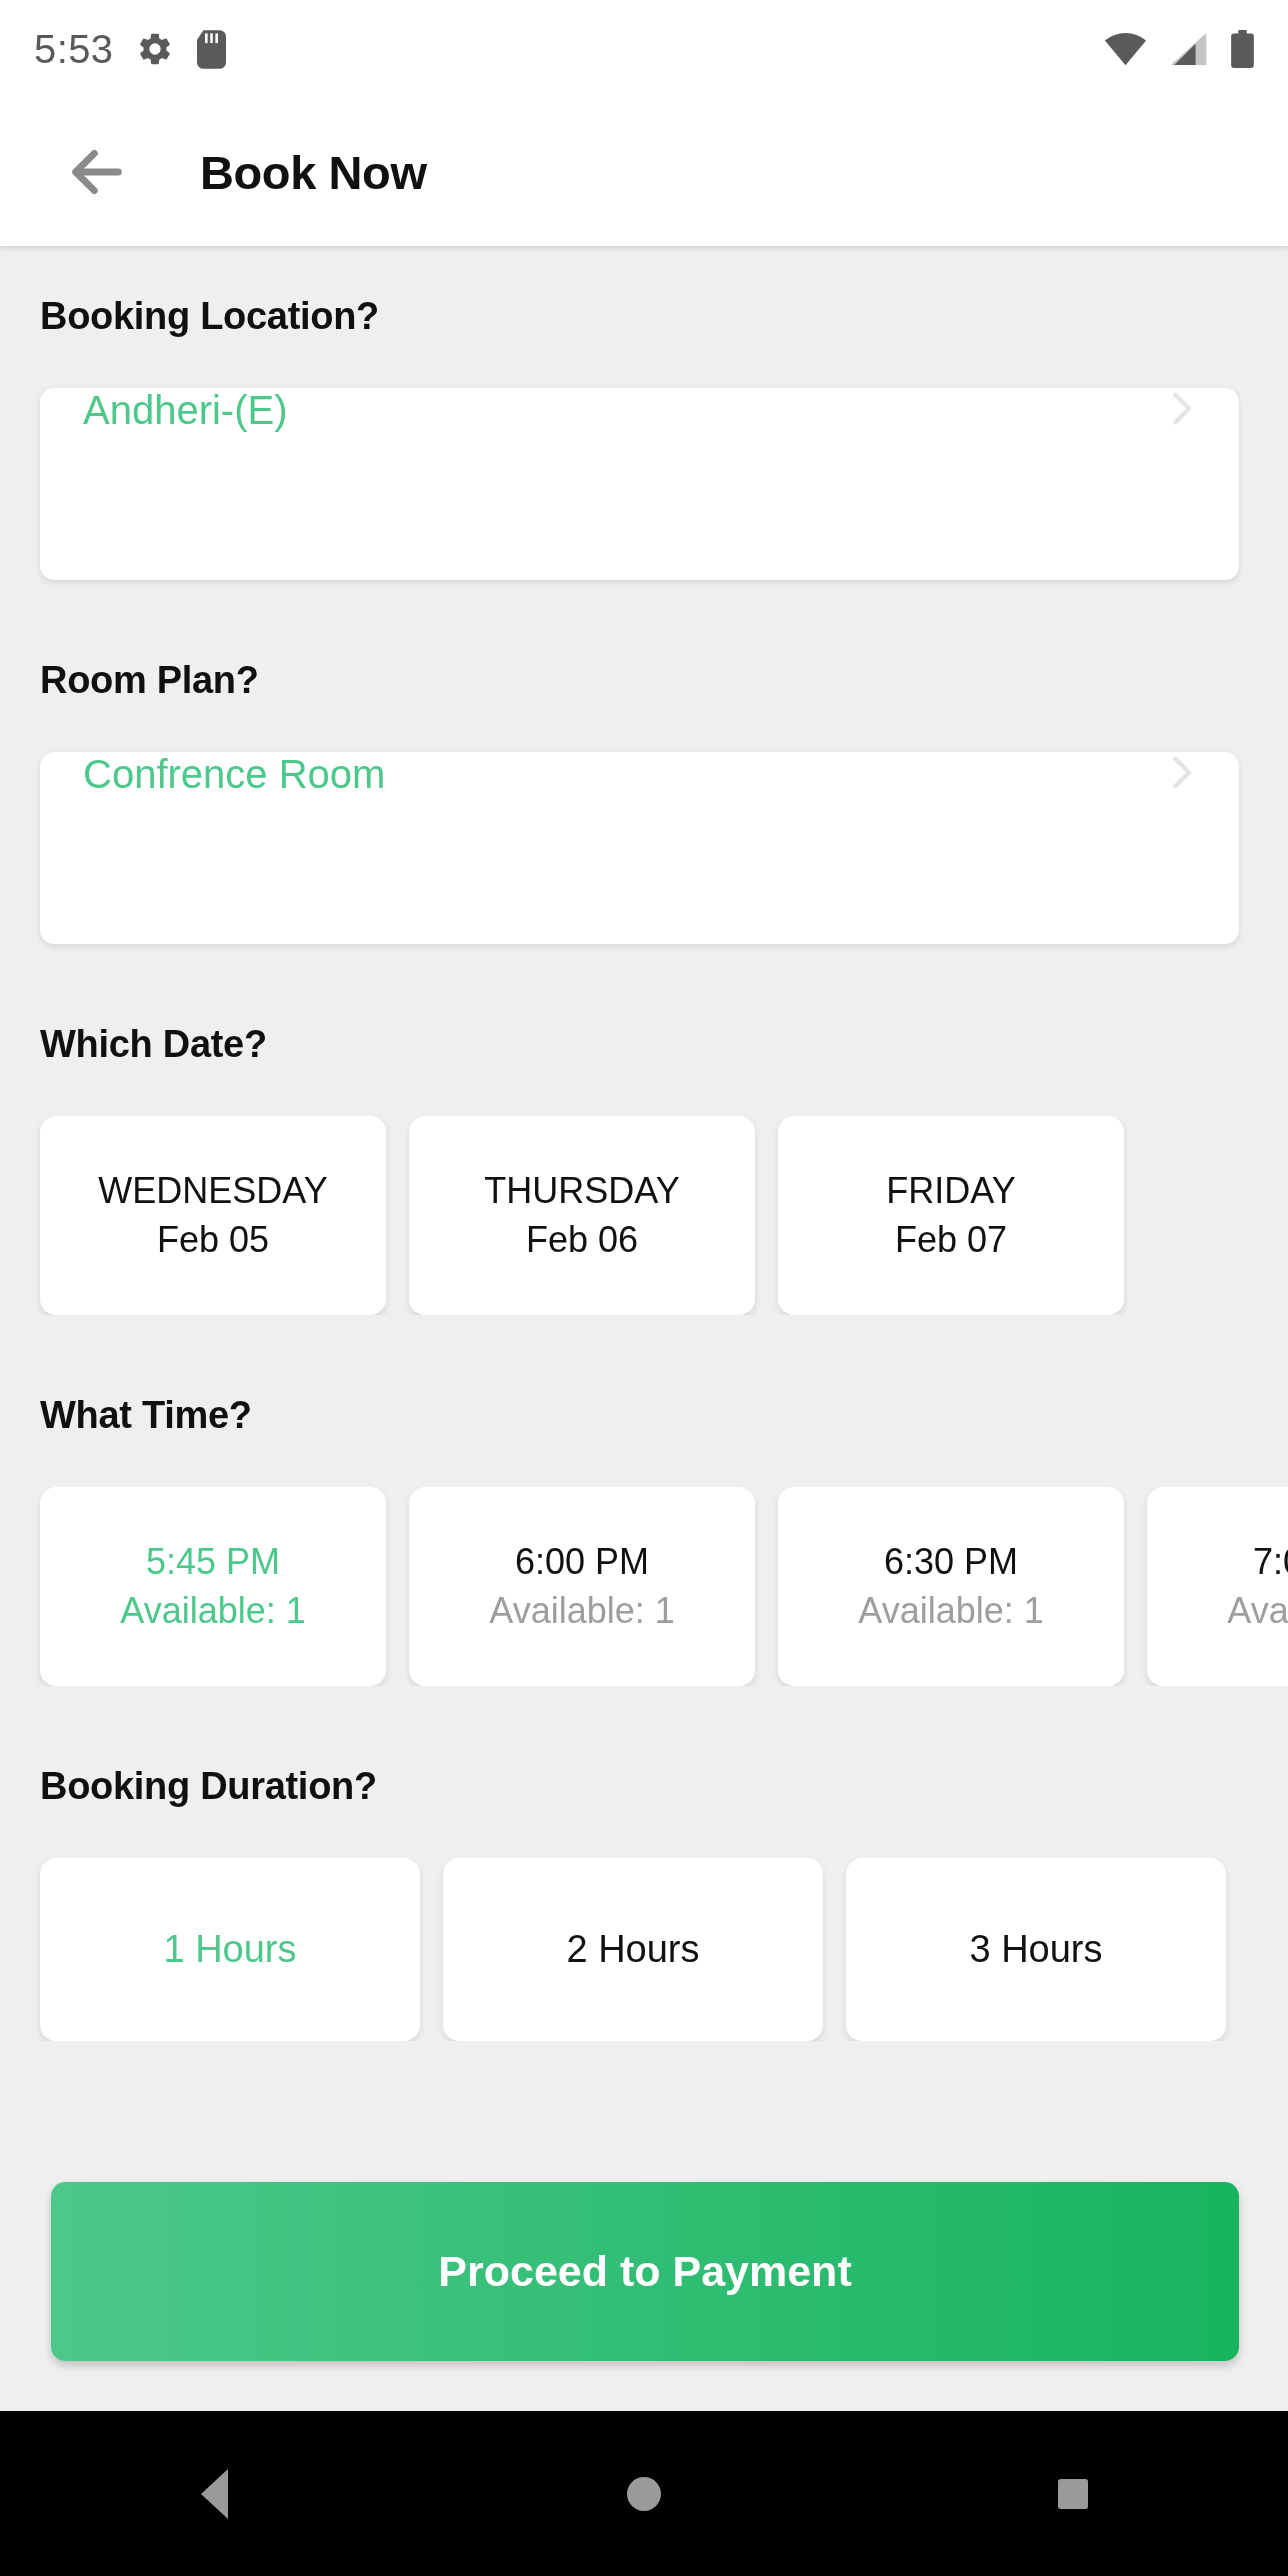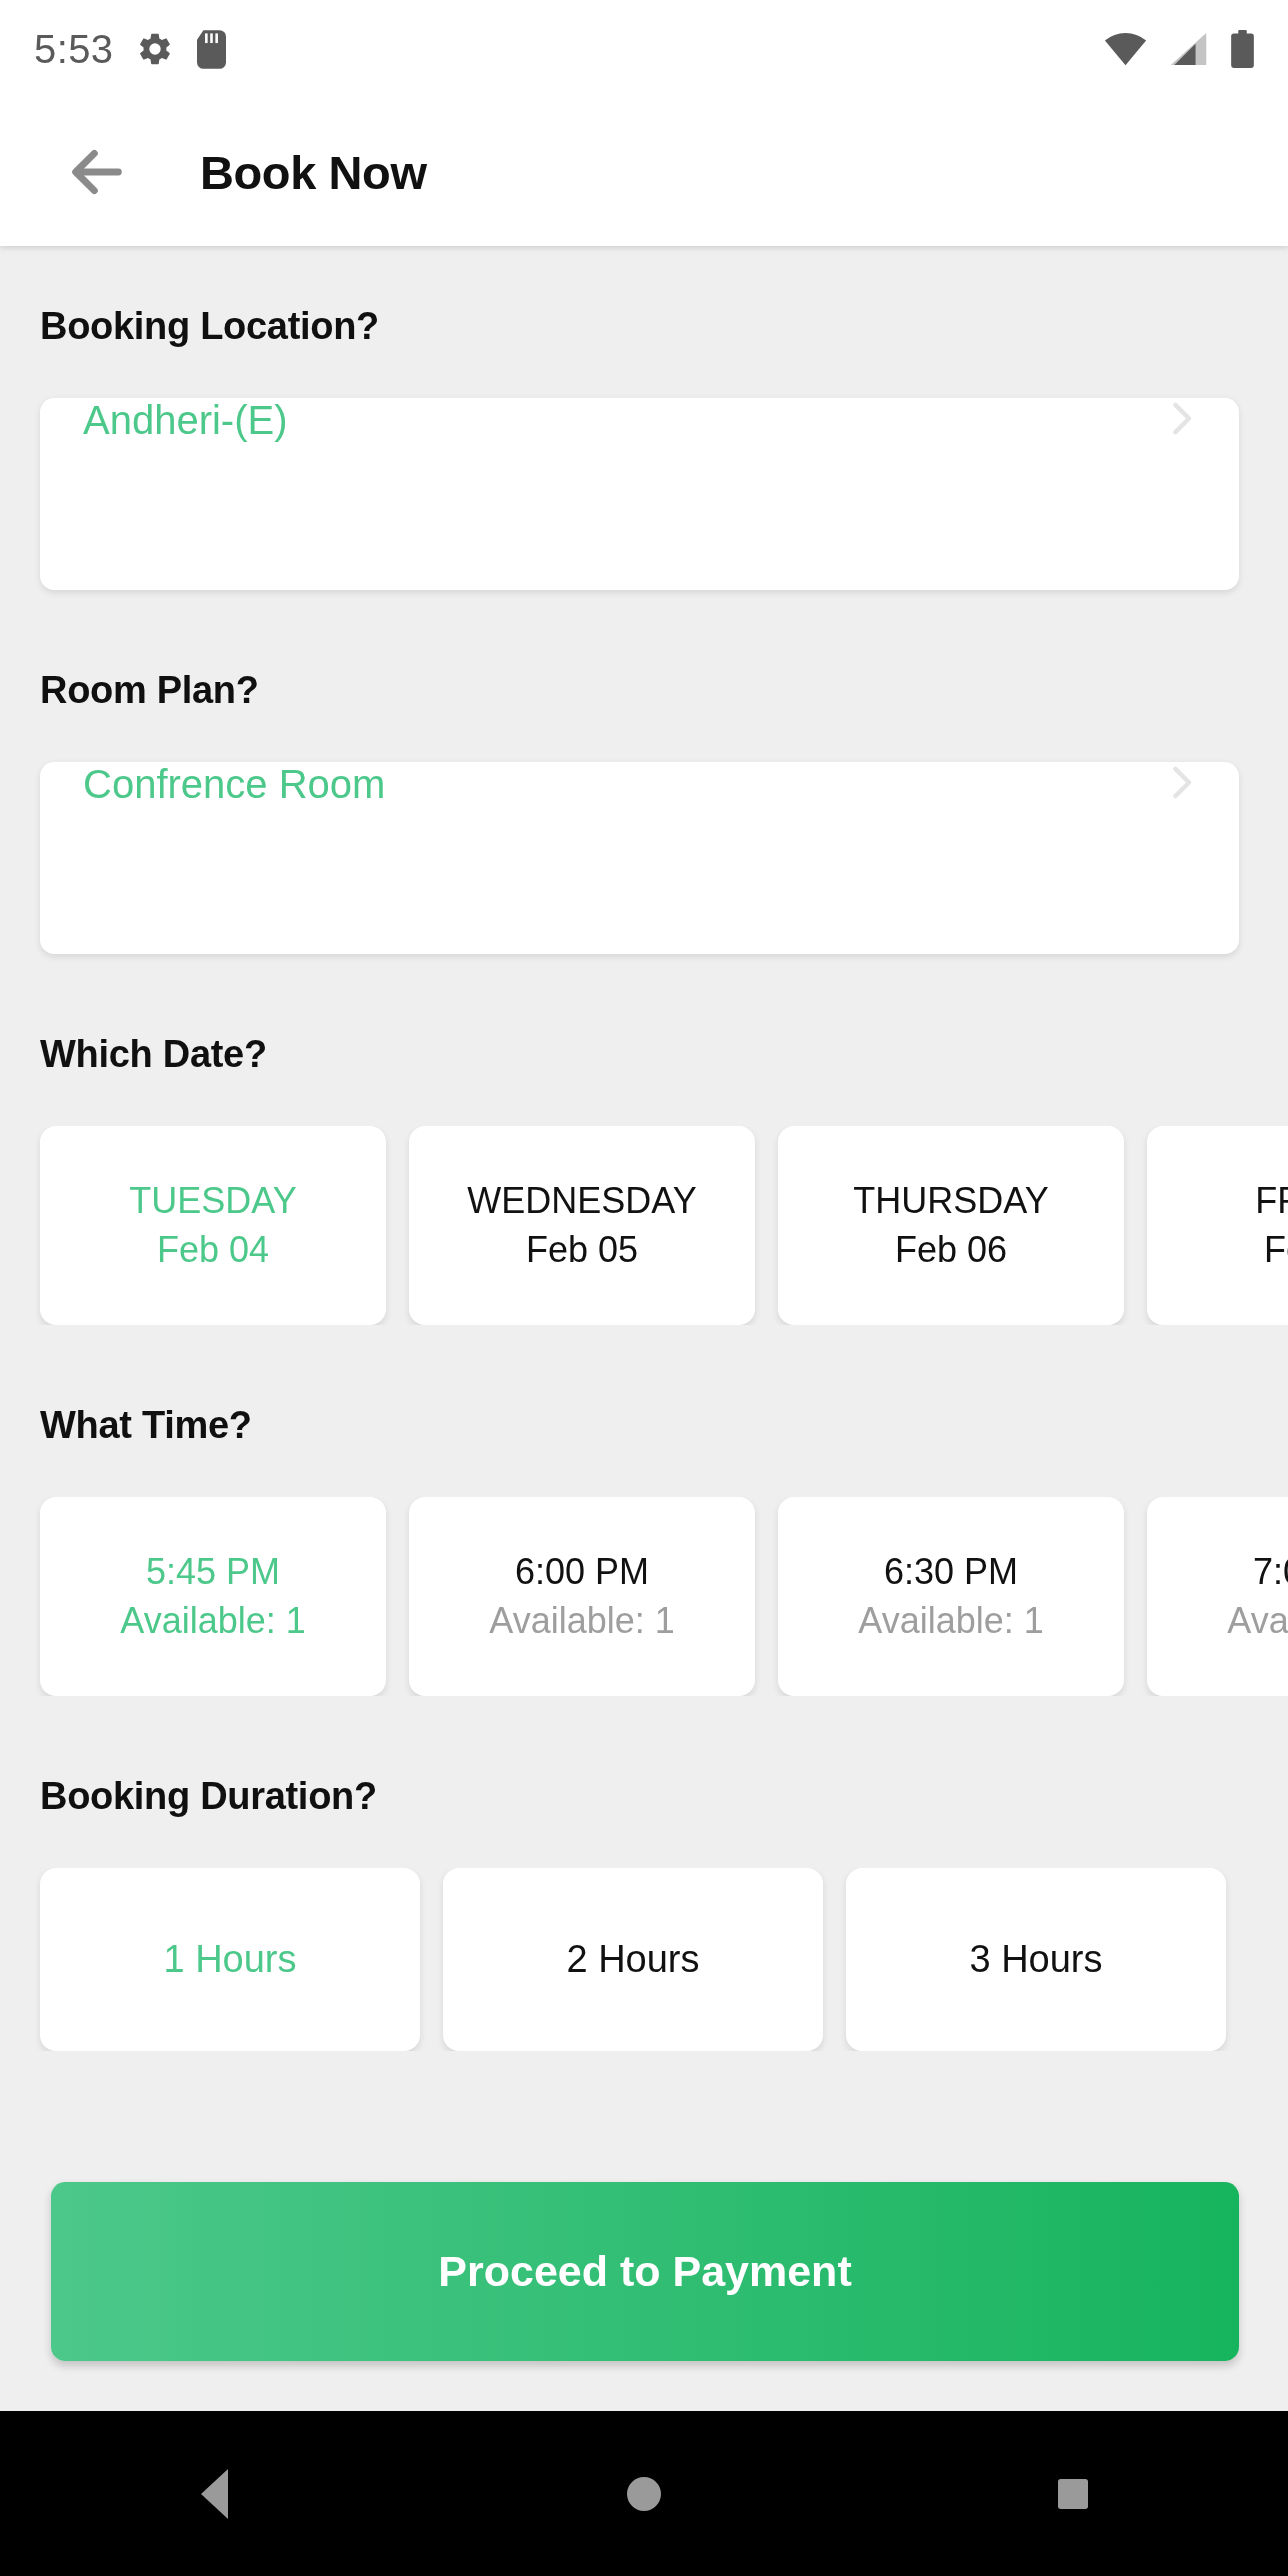--- a/index.html
+++ b/index.html
@@ -52,21 +52,21 @@
     font-size:47px;
     font-weight:bold;
     color:#111111;
     margin-left:70px;
     letter-spacing:-0.4px;
   }
 
   
   .content {
     position:absolute;
-    top:246px; left:0;
+    top:236px; left:0;
     width:1288px;
     height:2330px;
     background:#efefef;
     overflow:hidden;
   }
 
   .section-label {
     font-size:38px;
     font-weight:bold;
     color:#101010;
@@ -274,24 +274,20 @@
         <polyline points="9,4 17,12 9,20"></polyline>
       </svg>
     </span>
   </div>
 
   <div class="gap-c"></div>
 
   <div class="section-label">Which Date?</div>
   <div class="gap-b"></div>
   <div class="strip">
-    <div class="opt-card date-card sel">
-      <span class="opt-line1">TUESDAY</span>
-      <span class="opt-line2">Feb 04</span>
-    </div>
     <div class="opt-card date-card">
       <span class="opt-line1">WEDNESDAY</span>
       <span class="opt-line2">Feb 05</span>
     </div>
     <div class="opt-card date-card">
       <span class="opt-line1">THURSDAY</span>
       <span class="opt-line2">Feb 06</span>
     </div>
     <div class="opt-card date-card">
       <span class="opt-line1">FRIDAY</span>

